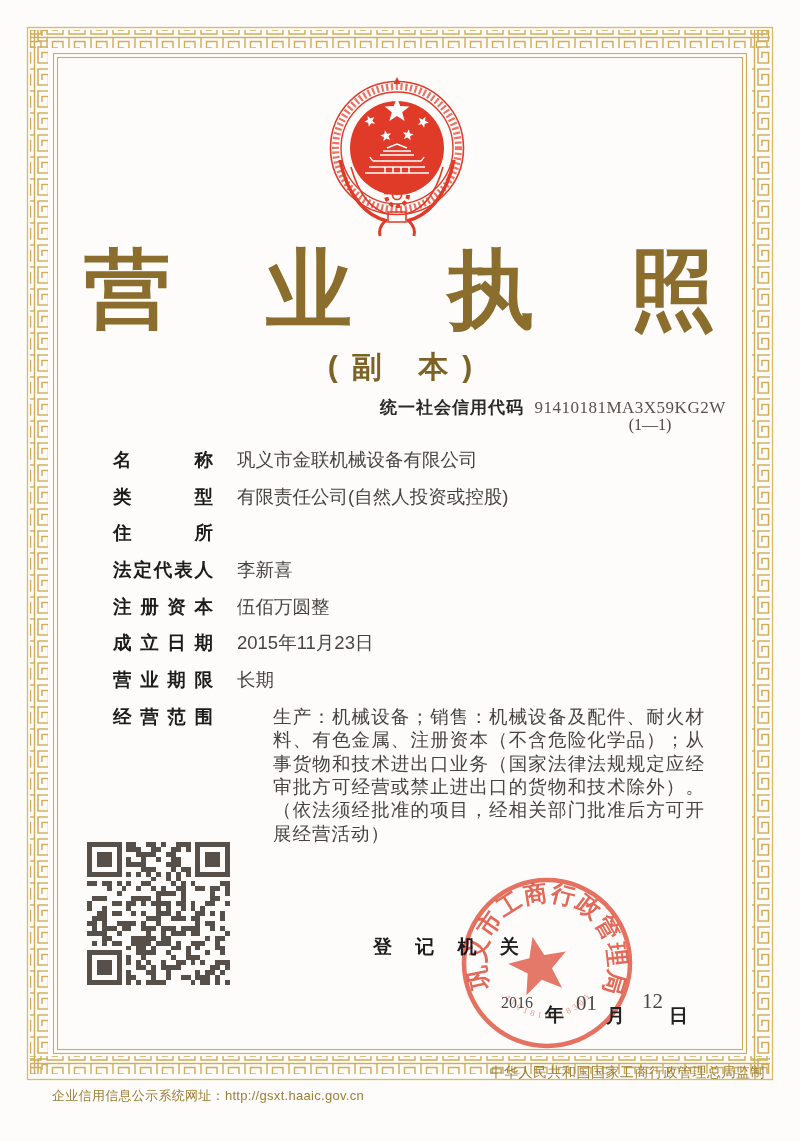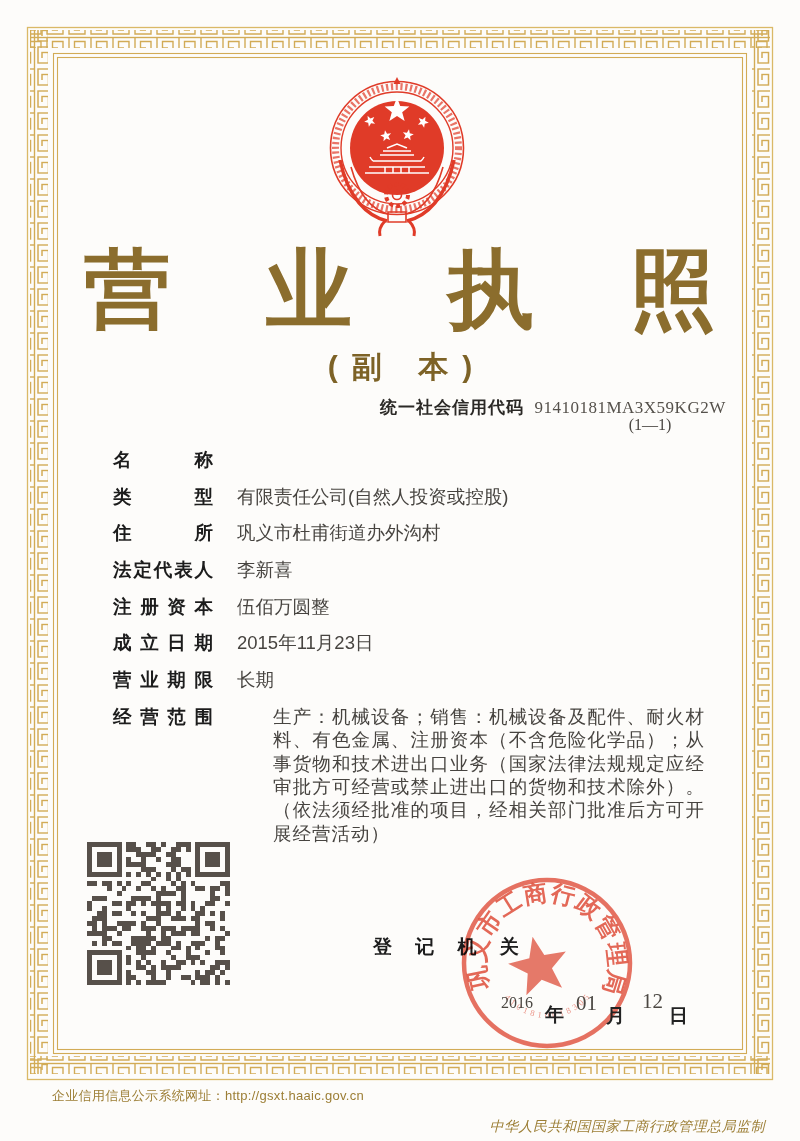--- a/index.html
+++ b/index.html
@@ -68,21 +68,21 @@
   .dp-month { left:576px; top:991px; font-size:21px; }
   .dp-munit { left:606px; top:1003px; }
   .dp-day   { left:642px; top:989px; font-size:21px;text-align:right; }
   .dp-dunit { left:669px; top:1003px; }
 
   
   .footer-left {
     position:absolute; left:52px; top:1087px; font-size:13px; color:#9c7e35; letter-spacing:.3px;
   }
   .footer-right {
-    position:absolute; right:35px; top:1118px; font-size:14px; color:#9c7e35; letter-spacing:.5px;font-style:italic;
+    position:absolute; right:35px; top:1064px; font-size:14px; color:#9c7e35; letter-spacing:.5px;
   }
 </style>
 </head>
 <body>
 
 <div class="page">
 
   <svg class="border-frame" width="800" height="1141" viewBox="0 0 800 1141">
     <defs>
       <pattern id="mkh" width="22" height="18" patternUnits="userSpaceOnUse">
@@ -144,28 +144,28 @@
 
   <div class="code-line">
     <span class="code-label">统一社会信用代码</span>
     <span class="code-value">91410181MA3X59KG2W</span>
   </div>
   <div class="page-no">(1—1)</div>
 
   <div class="fields">
     <div class="field-row">
       <span class="field-label">名称</span>
+      <span class="field-value">巩义市金联机械设备有限公司</span>
     </div>
     <div class="field-row">
       <span class="field-label">类型</span>
       <span class="field-value">有限责任公司(自然人投资或控股)</span>
     </div>
     <div class="field-row">
       <span class="field-label">住所</span>
-      <span class="field-value">巩义市杜甫街道办外沟村</span>
     </div>
     <div class="field-row">
       <span class="field-label">法定代表人</span>
       <span class="field-value">李新喜</span>
     </div>
     <div class="field-row">
       <span class="field-label">注册资本</span>
       <span class="field-value">伍佰万圆整</span>
     </div>
     <div class="field-row">

